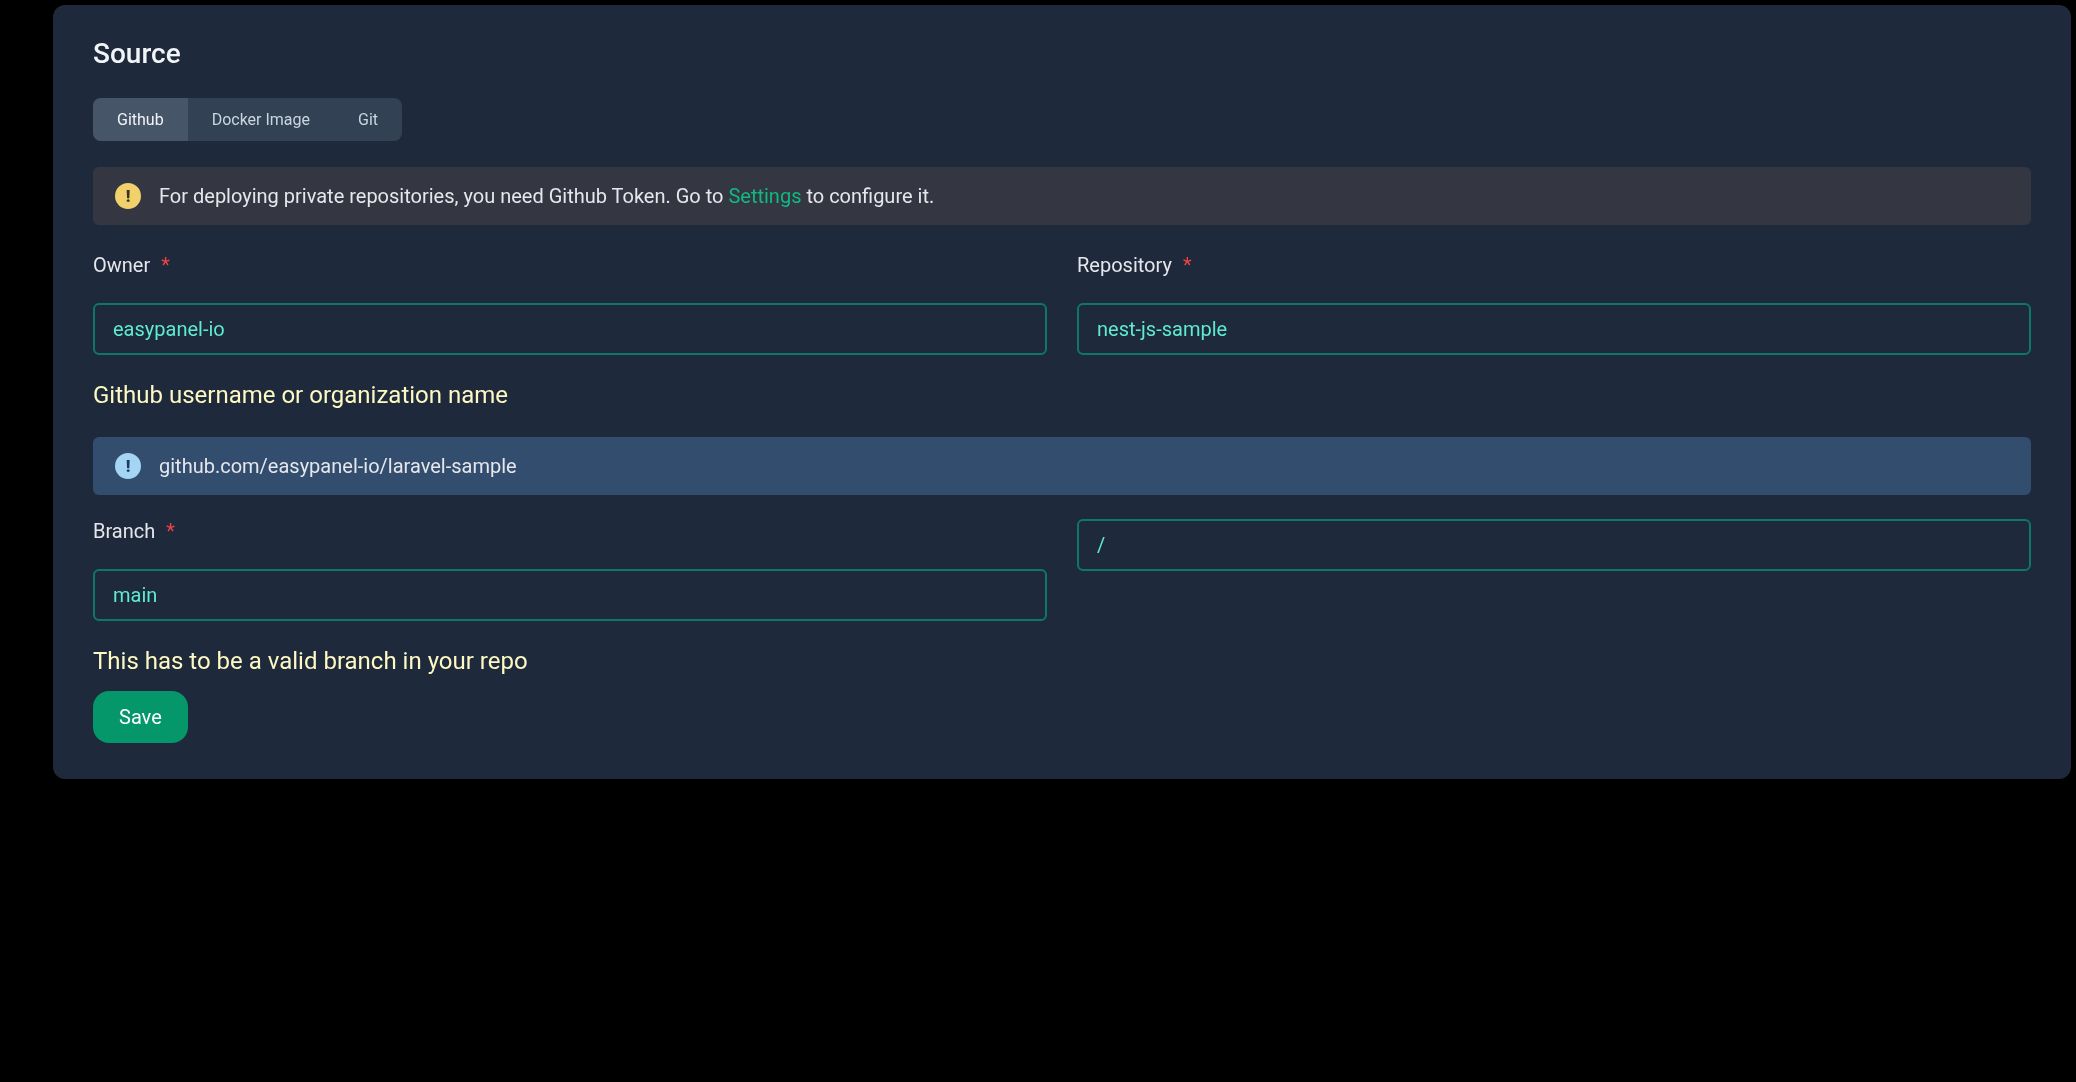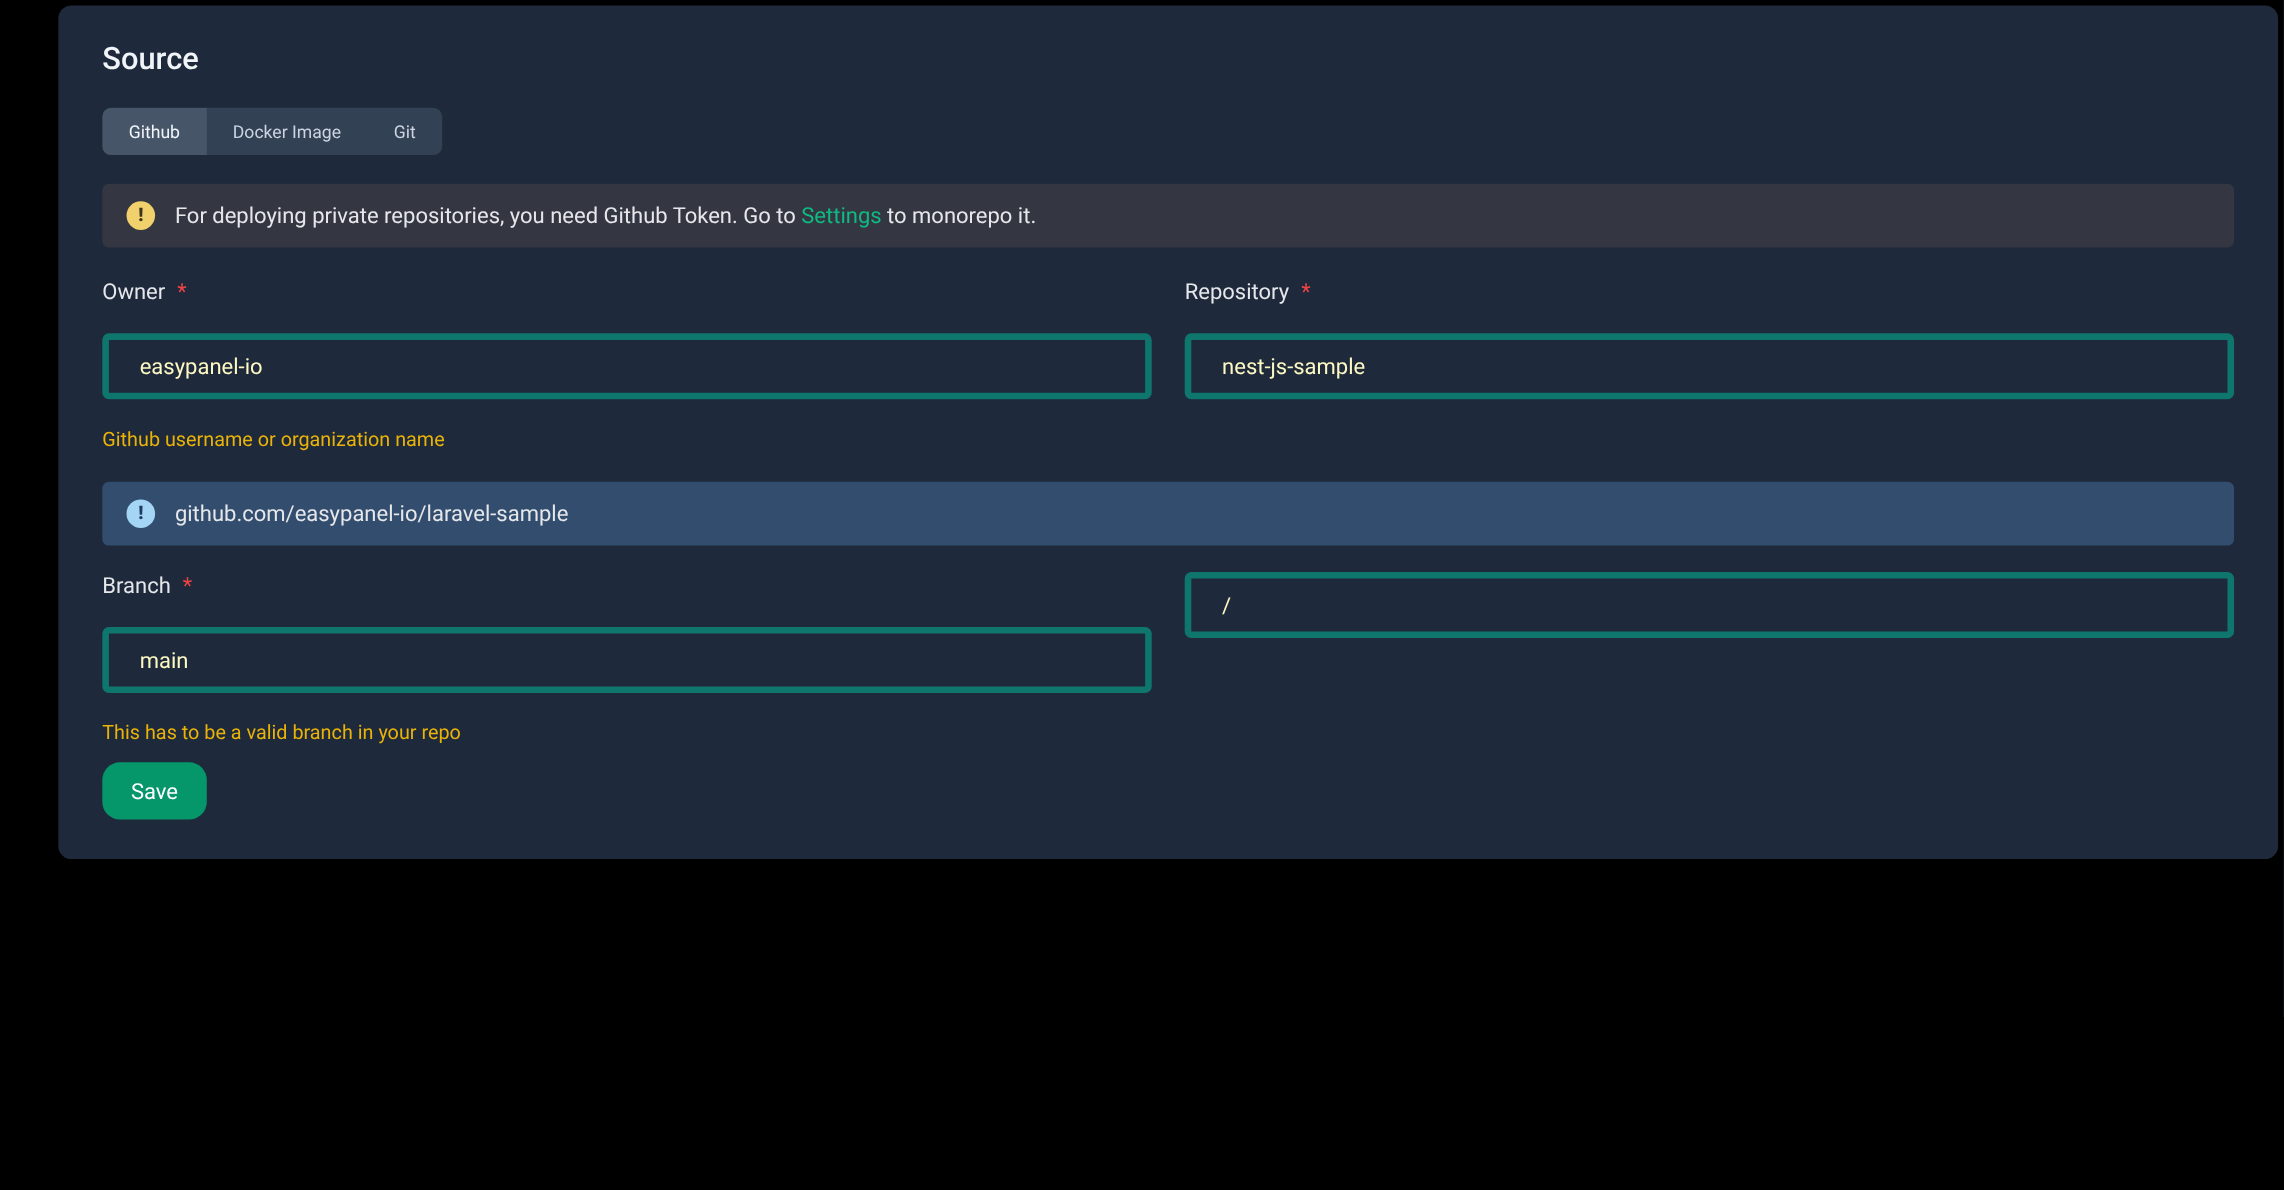--- a/index.html
+++ b/index.html
@@ -104,31 +104,31 @@
       font-size: 20px;
       color: #e5e7eb;
       margin-bottom: 10px;
     }
     .required-star {
       color: #ef4444;
       margin-left: 6px;
     }
     .text-input {
       background: transparent;
-      border: 6px solid #0f766e;
+      border: 2px solid #0f766e;
       border-radius: 6px;
-      padding: 12px 28px;
-      font-size: 20px;
-      color: #fef9c3;
+      padding: 12px 18px;
+      font-size: 20px;
+      color: #5eead4;
       font-family: inherit;
       outline: none;
     }
     .field-hint {
-      font-size: 18px;
-      color: #eab308;
+      font-size: 24px;
+      color: #fef9c3;
       margin-top: 10px;
     }
     .full-width {
       grid-column: 1 / -1;
     }
     .save-button {
       background: #059669;
       color: #ffffff;
       border: none;
       border-radius: 16px;
@@ -153,21 +153,21 @@
     <button class="tab active">Github</button>
     <button class="tab">Docker Image</button>
     <button class="tab">Git</button>
   </div>
 
   <div class="alert alert-warning">
     <span class="alert-icon alert-icon-warning">!</span>
     <span class="alert-text">
       <span>For deploying private repositories, you need Github Token. Go to </span>
       <a class="settings-link">Settings</a>
-      <span> to monorepo it.</span>
+      <span> to configure it.</span>
     </span>
   </div>
 
   <div class="form-grid">
     <div class="form-field">
       <label class="field-label">
         <span>Owner</span>
         <span class="required-star">*</span>
       </label>
       <input type="text" class="text-input" value="easypanel-io" style="">

